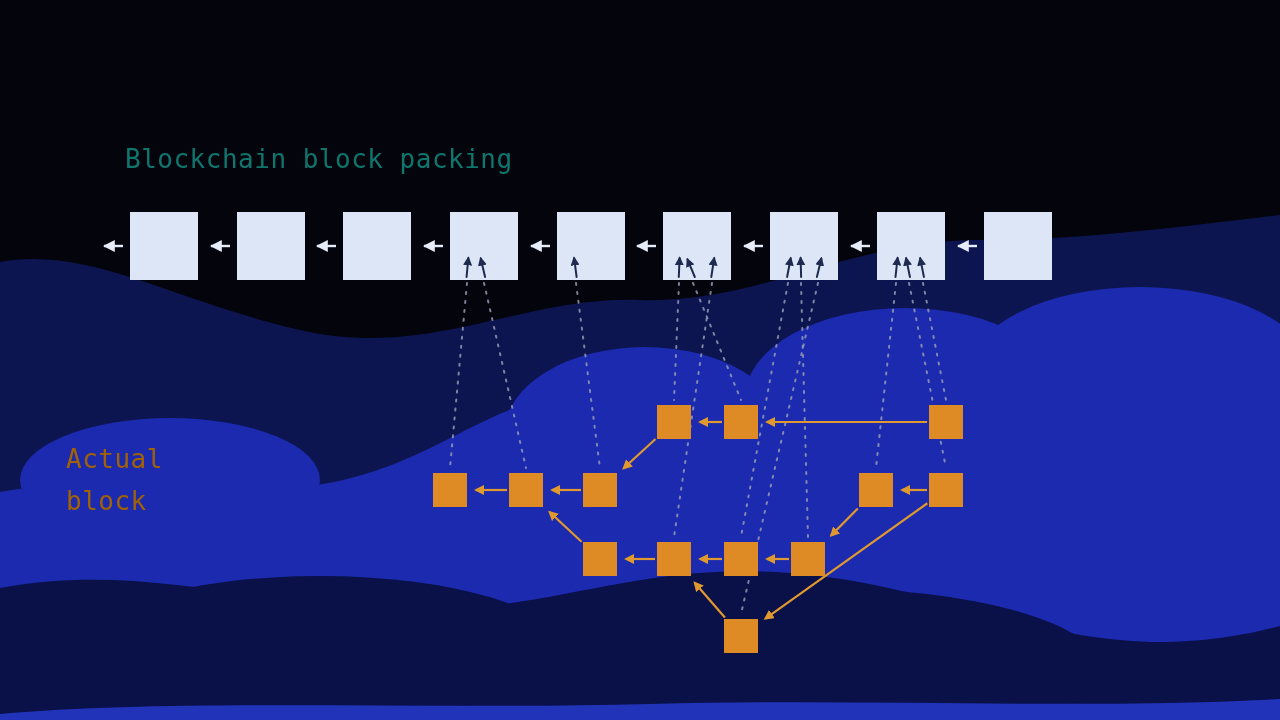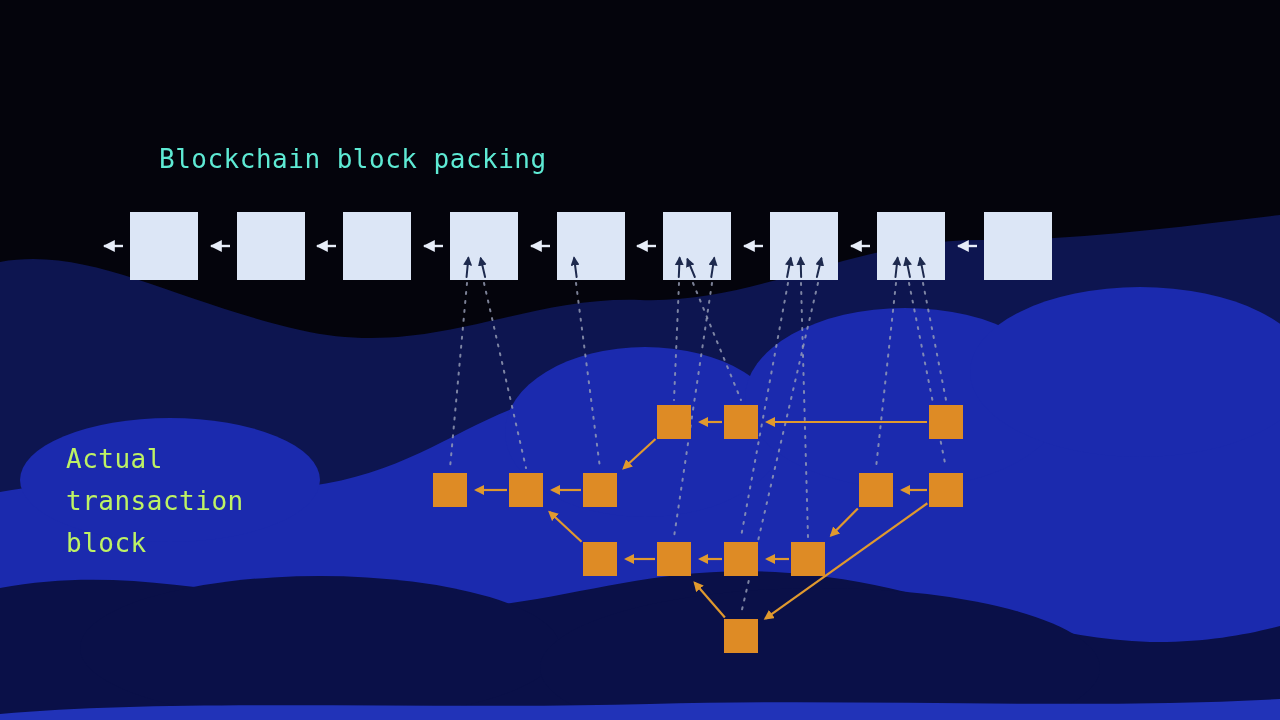--- a/index.html
+++ b/index.html
@@ -114,20 +114,19 @@
         <line x1="711.2741797529618" y1="277" x2="714.1774607411146" y2="258.20125560171084" stroke="#1e2a4e" stroke-width="2" stroke-linecap="round" marker-end="url(#m-dark)"></line>
         <line x1="787.1072444030283" y1="277" x2="790.6782667909152" y2="258.30531790341297" stroke="#1e2a4e" stroke-width="2" stroke-linecap="round" marker-end="url(#m-dark)"></line>
         <line x1="801.1350858067395" y1="277" x2="800.5947425797813" y2="258.0069355724158" stroke="#1e2a4e" stroke-width="2" stroke-linecap="round" marker-end="url(#m-dark)"></line>
         <line x1="816.883119218353" y1="277" x2="821.350642344941" y2="258.4800859479628" stroke="#1e2a4e" stroke-width="2" stroke-linecap="round" marker-end="url(#m-dark)"></line>
         <line x1="895.4765760774097" y1="277" x2="897.5702717677707" y2="258.1043963944933" stroke="#1e2a4e" stroke-width="2" stroke-linecap="round" marker-end="url(#m-dark)"></line>
         <line x1="909.9557310092227" y1="277" x2="906.1328069723318" y2="258.35033003624824" stroke="#1e2a4e" stroke-width="2" stroke-linecap="round" marker-end="url(#m-dark)"></line>
         <line x1="923.9263055179966" y1="277" x2="920.22108344601" y2="258.32890268942316" stroke="#1e2a4e" stroke-width="2" stroke-linecap="round" marker-end="url(#m-dark)"></line>
       </g>
   </svg>
 
-  <div class="title" style="color: #5eead4; margin-left: 34px;">Blockchain block packing</div>
+  <div class="title" style="color: #0f766e;">Blockchain block packing</div>
 
-  <div class="graph-label" style="color: #bef264;">
+  <div class="graph-label" style="color: #a16207;">
     <div class="label-line">Actual</div>
-    <div class="label-line">transaction</div>
     <div class="label-line">block</div>
   </div>
 </div>
 
 </body></html>

